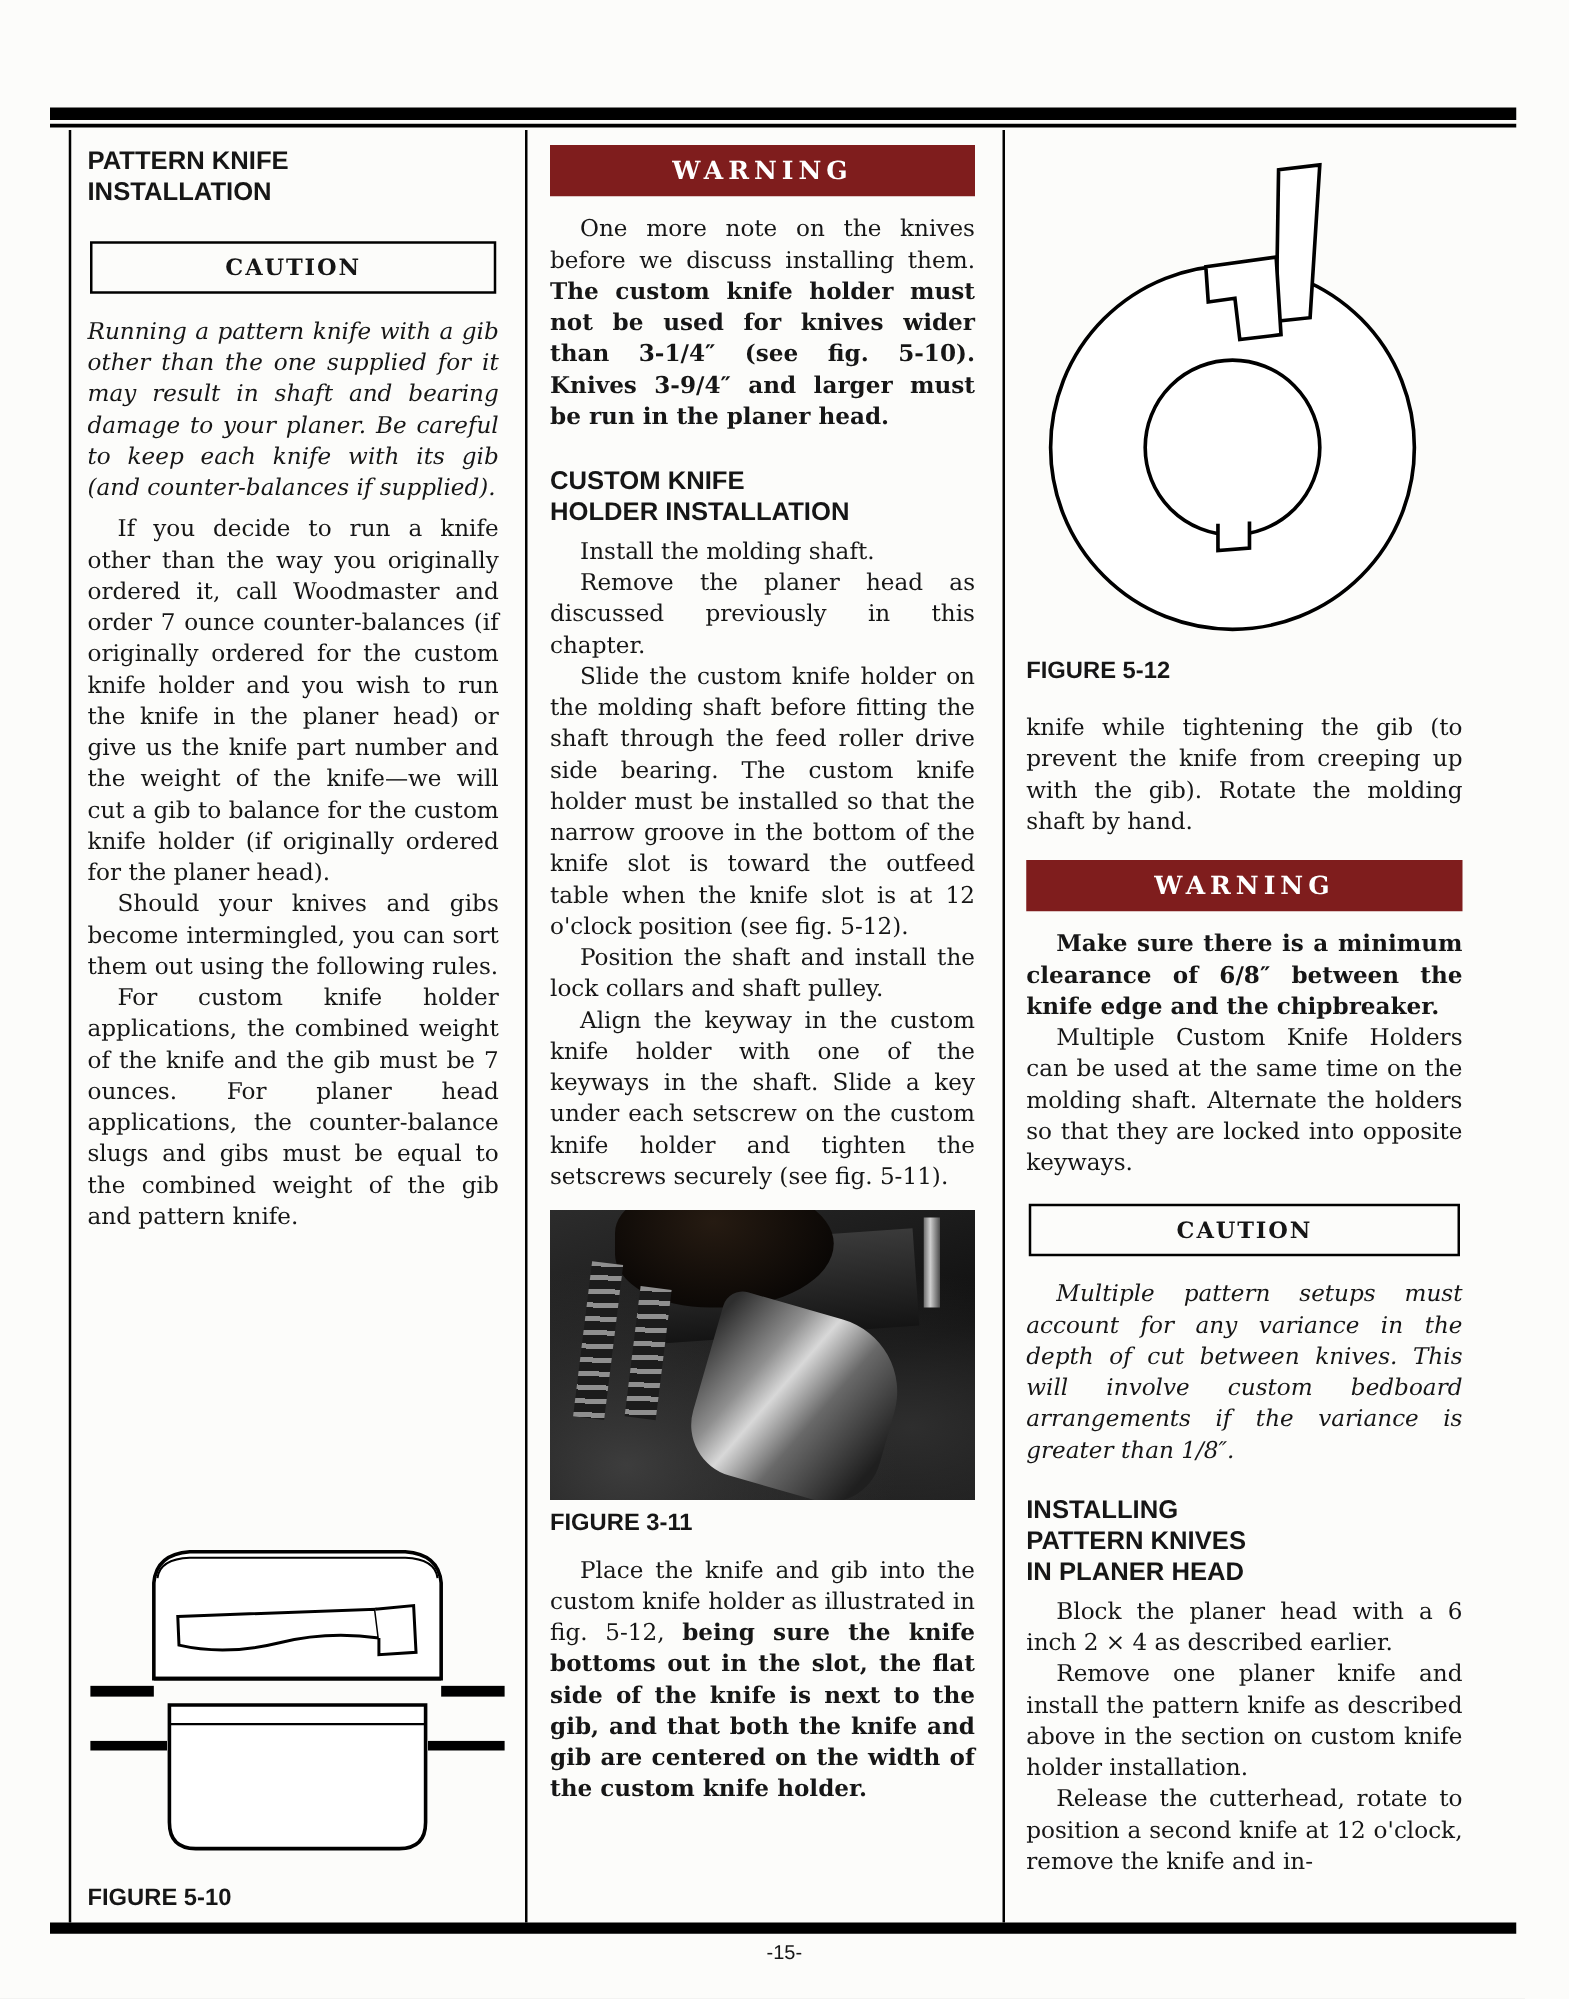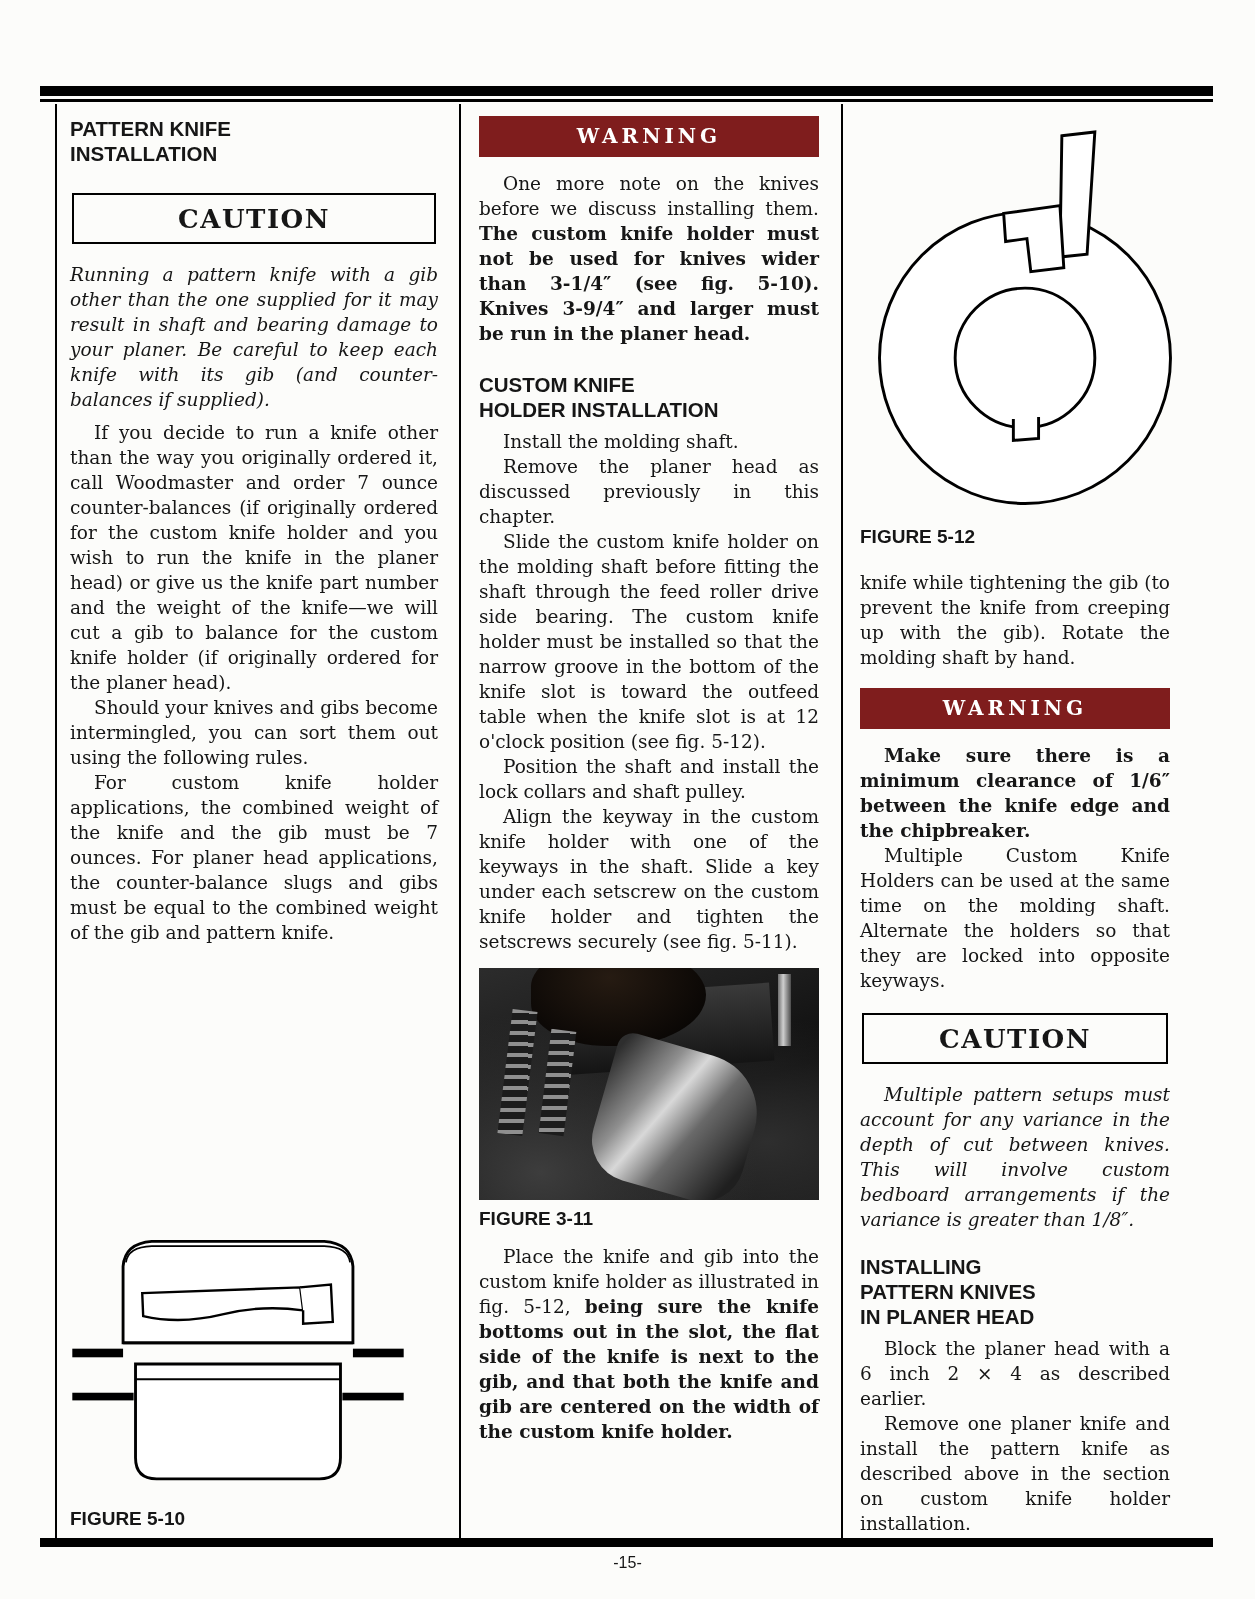--- a/index.html
+++ b/index.html
@@ -14,40 +14,40 @@
   .top-rule .thick { height:10px; background:#000; }
   .top-rule .thin  { height:3px;  background:#000; margin-top:3px; }
   .bottom-rule { position:absolute; left:40px; right:42px; top:1538px; height:9px; background:#000; }
   .page-number {
     position:absolute; left:0; right:0; top:1554px; text-align:center;
     font-family:"Liberation Sans", sans-serif; font-weight:normal; font-size:16px;
   }
   
   .columns { position:absolute; top:104px; bottom:61px; left:55px; right:55px; display:flex; }
   .col { border-left:2.5px solid #000; overflow:hidden; }
-  .col1 { width:404px; padding:12px 21px 8px 13px; display:flex; flex-direction:column; }
+  .col1 { width:365px; padding:12px 21px 8px 13px; display:flex; flex-direction:column; }
   .col2 { width:382px; padding:12px 22px 0 18px; }
   .col3 { flex:1;      padding:12px 30px 0 17px; }
   
   .heading {
     font-family:"Liberation Sans", sans-serif; font-weight:bold;
     font-size:20.5px; line-height:25px; white-space:pre-line; margin-bottom:7px;
   }
   .body-text { font-size:18.5px; line-height:25px; text-align:justify; text-indent:24px; }
   .no-indent { text-indent:0; }
   .italic { font-style:italic; }
   .bold { font-weight:bold; }
   .warning-banner {
     background:#7f1d1d; color:#fff; text-align:center;
     font-weight:bold; font-size:20px; letter-spacing:4px; padding:8px 0 9px;
     margin-bottom:14px;
   }
   .caution-box {
     border:2.5px solid #000; text-align:center; font-weight:bold;
-    font-size:26px; letter-spacing:1.5px; padding:9px 0 8px;
+    font-size:18px; letter-spacing:1.5px; padding:9px 0 8px;
     margin:20px 2px 18px 2px;
   }
   .fig-caption {
     font-family:"Liberation Sans", sans-serif; font-weight:bold;
     font-size:19px; margin-top:8px;
   }
   .mt8  { margin-top:8px; }
   .mt14 { margin-top:14px; }
   .mt18 { margin-top:18px; }
   .mt22 { margin-top:22px; }
@@ -174,21 +174,21 @@
         </svg>
         <div class="fig-caption">FIGURE 5-12</div>
       </div>
 
       <p class="body-text no-indent mt22">knife while tightening the gib (to prevent the knife from creeping up with the gib). Rotate the molding shaft by hand.</p>
 
       <div class="warning-banner mt18">
         <span>WARNING</span>
       </div>
 
-      <p class="body-text bold">Make sure there is a minimum clearance of 1/6″ between the knife edge and the chipbreaker.</p>
+      <p class="body-text bold">Make sure there is a minimum clearance of 6/8″ between the knife edge and the chipbreaker.</p>
       <p class="body-text">Multiple Custom Knife Holders can be used at the same time on the molding shaft. Alternate the holders so that they are locked into opposite keyways.</p>
 
       <div class="caution-box">
         <span>CAUTION</span>
       </div>
 
       <p class="body-text italic">Multiple pattern setups must account for any variance in the depth of cut between knives. This will involve custom bedboard arrangements if the variance is greater than 1/8″.</p>
 
       <div class="heading mt22">INSTALLING
 PATTERN KNIVES

